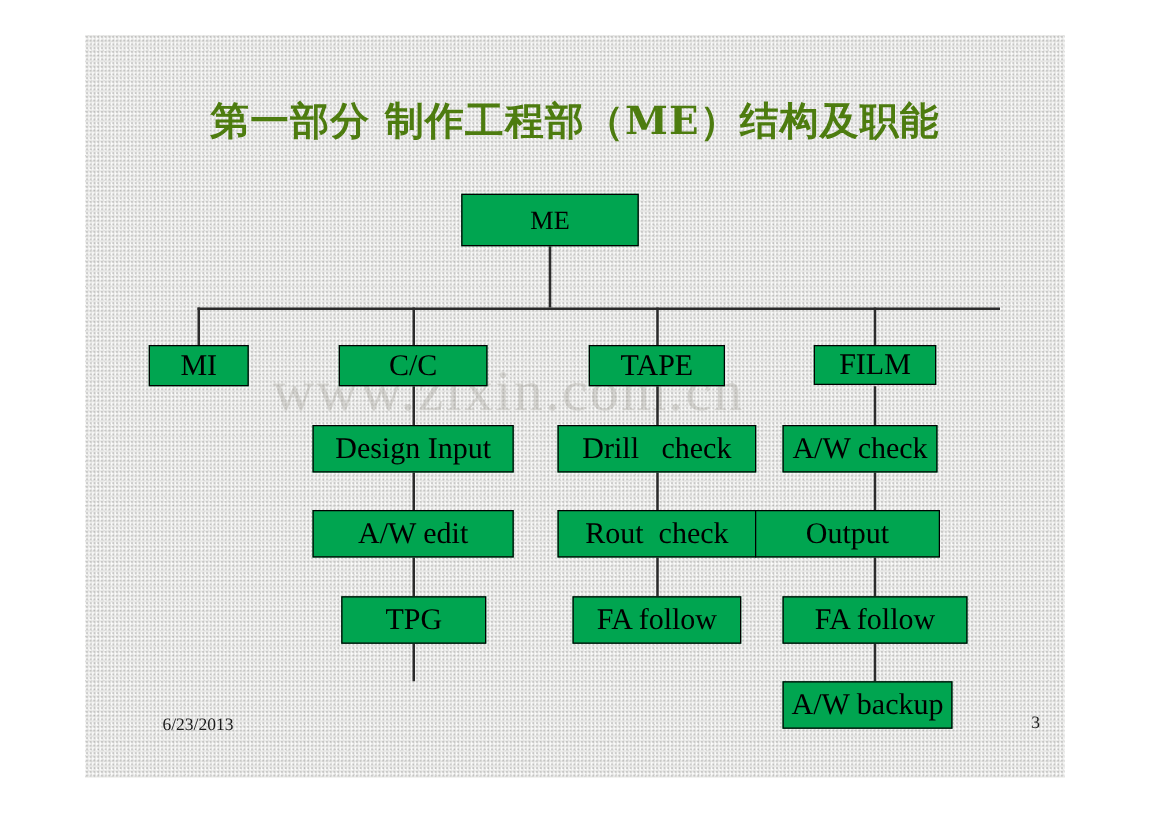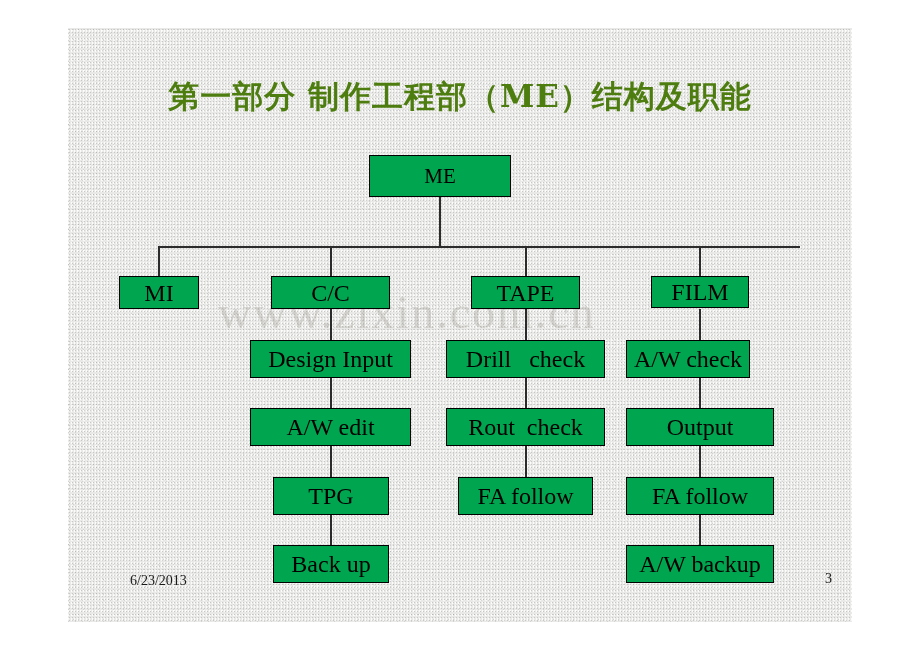--- a/index.html
+++ b/index.html
@@ -156,44 +156,43 @@
     <div class="conn" style="left:262px; top:350px; width:1.5px; height:30px;"></div>
     <div class="conn" style="left:262px; top:418px; width:1.5px; height:31px;"></div>
     <div class="conn" style="left:262px; top:487px; width:1.5px; height:30px;"></div>
 
     <div class="node" style="left:182px; top:312px; width:161px; height:38px;">Design Input</div>
 
     <div class="node" style="left:182px; top:380px; width:161px; height:38px;">A/W edit</div>
 
     <div class="node" style="left:205px; top:449px; width:116px; height:38px;">TPG</div>
 
-    <div class="node" style="left:205px; top:517px; width:116px; height:38px;">Back up</div>
 
     <div class="conn" style="left:457px; top:281px; width:1.5px; height:31px;"></div>
     <div class="conn" style="left:457px; top:350px; width:1.5px; height:30px;"></div>
     <div class="conn" style="left:457px; top:418px; width:1.5px; height:31px;"></div>
 
     <div class="node" style="left:378px; top:312px; width:159px; height:38px;">Drill   check</div>
 
     <div class="node" style="left:378px; top:380px; width:159px; height:38px;">Rout  check</div>
 
     <div class="node" style="left:390px; top:449px; width:135px; height:38px;">FA follow</div>
 
     <div class="conn" style="left:631px; top:281px; width:1.5px; height:31px;"></div>
     <div class="conn" style="left:631px; top:350px; width:1.5px; height:30px;"></div>
     <div class="conn" style="left:631px; top:418px; width:1.5px; height:31px;"></div>
     <div class="conn" style="left:631px; top:487px; width:1.5px; height:30px;"></div>
 
     <div class="node" style="left:558px; top:312px; width:124px; height:38px;">A/W check</div>
 
-    <div class="node" style="left:558px; top:380px; width:148px; height:38px;">Output</div>
+    <div class="node" style="left:536px; top:380px; width:148px; height:38px;">Output</div>
 
     <div class="node" style="left:558px; top:449px; width:148px; height:38px;">FA follow</div>
 
-    <div class="node" style="left:558px; top:517px; width:148px; height:38px;">A/W backup</div>
+    <div class="node" style="left:558px; top:517px; width:136px; height:38px;">A/W backup</div>
 
   </div>
 
   <div id="footer-date">6/23/2013</div>
 
   <div id="footer-page">3</div>
 
 </div>
 
 </body></html>

